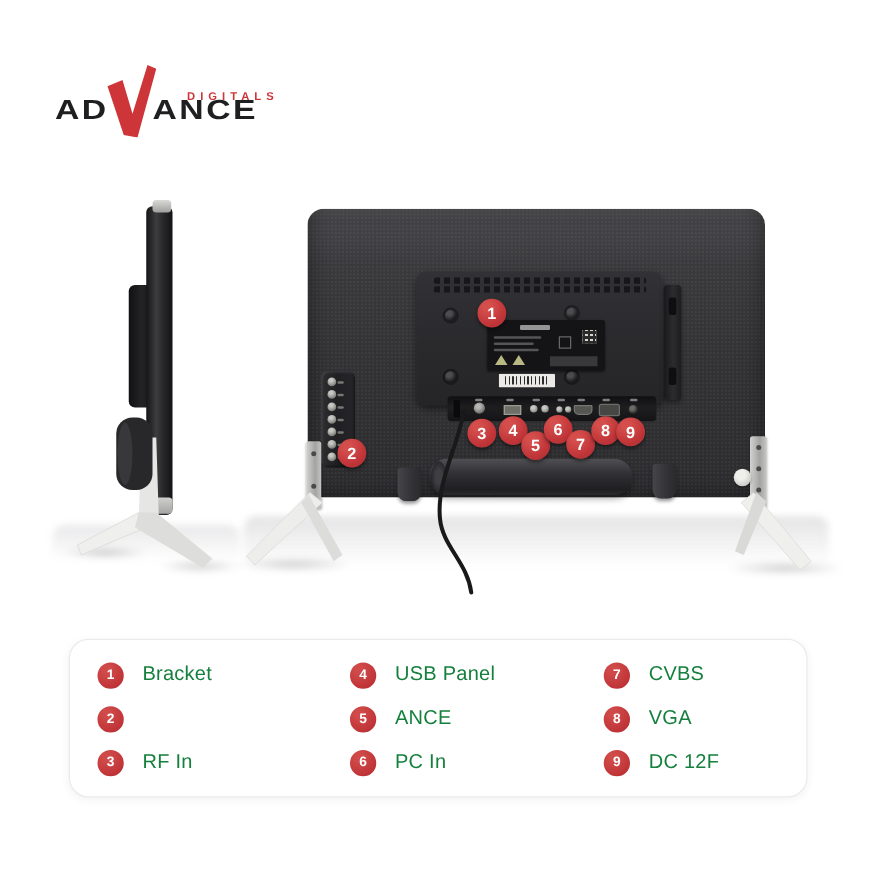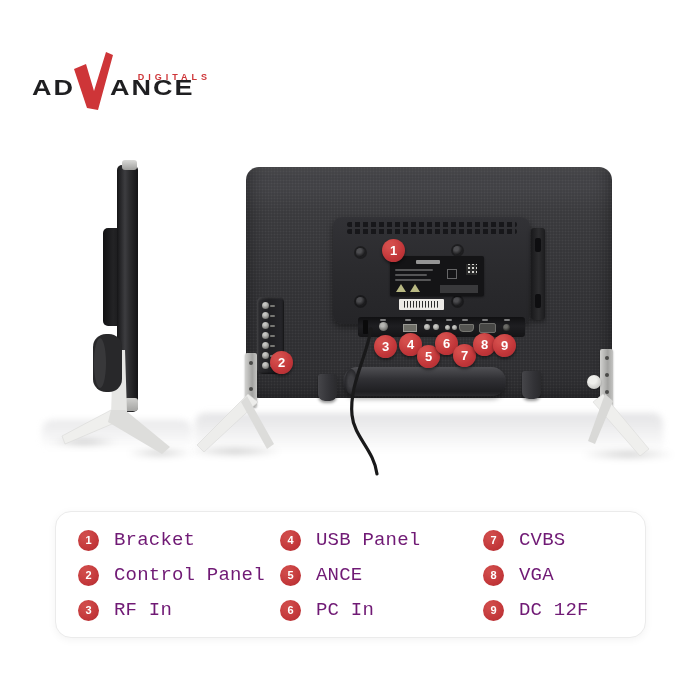--- a/index.html
+++ b/index.html
@@ -1,21 +1,21 @@
 <!DOCTYPE html>
 <html><head>
 <meta charset="utf-8">
 <style>
   html,body{margin:0;padding:0;background:#ffffff;}
   .stage{
     position:relative;width:700px;height:700px;background:#ffffff;overflow:hidden;
     font-family:"Liberation Sans",sans-serif;
   }
   
-  .brand{position:absolute;left:32px;top:26px;width:185px;height:62px;}
+  .brand{position:absolute;left:44px;top:26px;width:185px;height:62px;}
   .brand-word{position:absolute;left:0;top:18px;display:flex;align-items:flex-end;
     font-weight:bold;font-size:27px;letter-spacing:2px;color:#1f1f21;line-height:1;}
   .brand-word .wl{transform:scaleY(.82);}
   .brand-word .wr{transform:scaleY(.82);}
   .logo-v{margin:0 -3px 0 -2px;position:relative;top:8px;}
   .brand-sub{position:absolute;right:6px;top:46px;font-size:9px;font-weight:bold;
     letter-spacing:4px;color:#ce3538;}
   
   .sheet{position:absolute;filter:blur(3px);border-radius:10px;}
   .sheet.big{left:195px;top:413px;width:468px;height:50px;
@@ -114,21 +114,21 @@
   
   .legend{position:absolute;left:55px;top:511px;width:591px;height:127px;border-radius:16px;
     background:#ffffff;border:1px solid #ebebeb;box-shadow:0 2px 8px rgba(0,0,0,.05);
     display:flex;box-sizing:border-box;padding:17px 0 0 22px;}
   .lg-col{display:flex;flex-direction:column;gap:13px;}
   .lg-col.c1{width:202px;} .lg-col.c2{width:203px;} .lg-col.c3{flex:1;}
   .lg-item{display:flex;align-items:center;gap:15px;height:22px;}
   .lg-num{width:21px;height:21px;border-radius:50%;flex:0 0 21px;
     background:radial-gradient(circle at 35% 28%,#cf4a49 15%,#c23639 65%,#ab2d32);
     color:#ffffff;font-size:11px;font-weight:bold;display:flex;align-items:center;justify-content:center;}
-  .lg-label{font-size:19px;color:#701a75;letter-spacing:.2px;font-family:Liberation Mono, monospace;}
+  .lg-label{font-size:16px;color:#15803d;letter-spacing:.2px;}
 </style>
 </head>
 <body>
 
 <div class="stage">
 
   <div class="brand">
     <div class="brand-word">
       <span class="wl">AD</span>
       <svg class="logo-v" width="40" height="58" viewBox="0 0 40 58">
@@ -249,21 +249,20 @@
   <div class="co" style="left:493px;top:334px;">9</div>
 
   <div class="legend">
     <div class="lg-col c1">
       <div class="lg-item">
         <span class="lg-num">1</span>
         <span class="lg-label">Bracket</span>
       </div>
       <div class="lg-item">
         <span class="lg-num">2</span>
-        <span class="lg-label">Control Panel</span>
       </div>
       <div class="lg-item">
         <span class="lg-num">3</span>
         <span class="lg-label">RF In</span>
       </div>
     </div>
     <div class="lg-col c2">
       <div class="lg-item">
         <span class="lg-num">4</span>
         <span class="lg-label">USB Panel</span>

